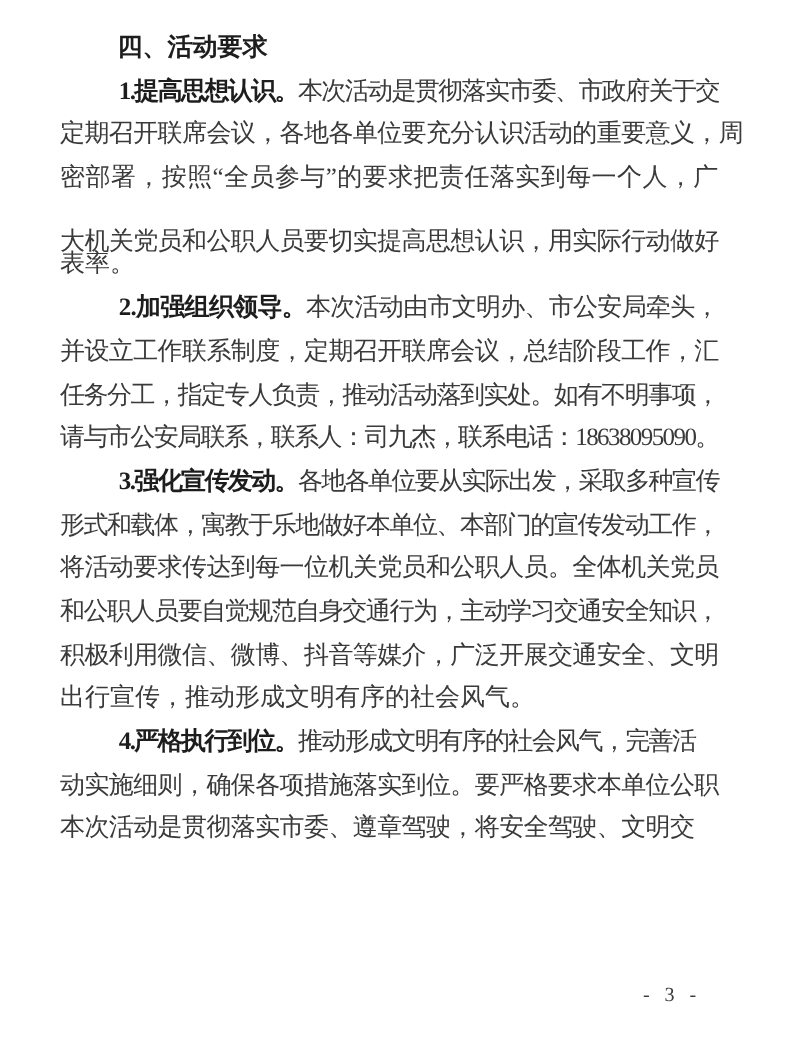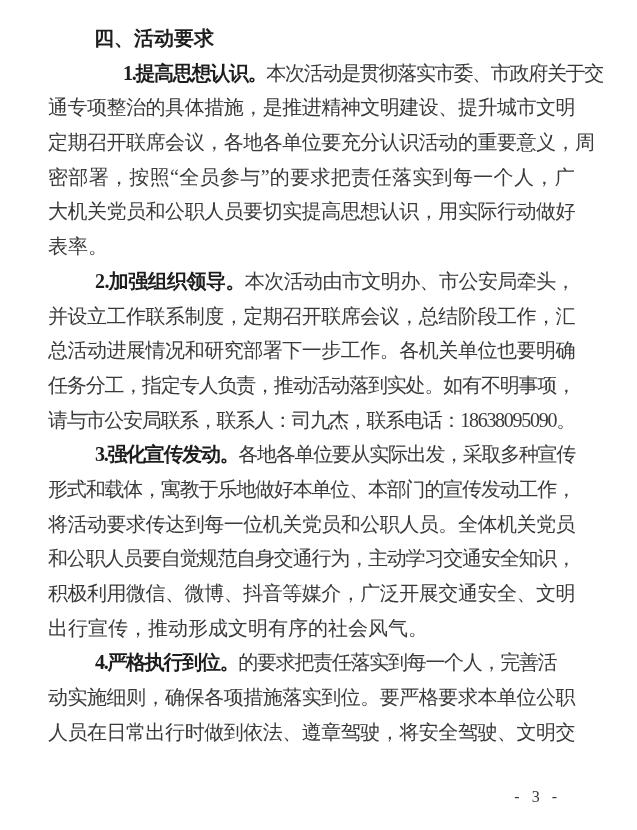--- a/index.html
+++ b/index.html
@@ -55,35 +55,33 @@
 </style>
 </head>
 <body>
 
 <div class="page">
   <div class="content" id="doc-content">
     <div class="t-line head">
       <span class="inner"><b class="lead">四、活动要求</b></span>
     </div>
 
-  <div class="t-line indent"><span class="inner" style="letter-spacing: -1.2963px; margin-left: 28px;"><b class="lead">1.提高思想认识。</b><span>本次活动是贯彻落实市委、市政府关于交</span></span></div>
-      <div class="t-line"><span class="inner" style="letter-spacing: -0.481481px;"><span>通专项整治的具体措施，是推进精神文明建设、提升城市文明</span></span></div>
+  <div class="t-line indent"><span class="inner" style="letter-spacing: -1.2963px;"><b class="lead">1.提高思想认识。</b><span>本次活动是贯彻落实市委、市政府关于交</span></span></div>
       <div class="t-line"><span class="inner" style="letter-spacing: -0.481481px;"><span>定期召开联席会议，各地各单位要充分认识活动的重要意义，周</span></span></div>
       <div class="t-line"><span class="inner" style="letter-spacing: 0.342014px;"><span>密部署，按照“全员参与”的要求把责任落实到每一个人，广</span></span></div>
-      <div class="t-line"><span class="inner" style="letter-spacing: -0.481481px;"><span>大机关党员和公职人员要切实提高思想认识，用实际行动做好</span></span></div>
+      <div class="t-line"><span class="inner" style="letter-spacing: -0.481481px; margin-top: 16px;"><span>大机关党员和公职人员要切实提高思想认识，用实际行动做好</span></span></div>
       <div class="t-line"><span class="inner"><span>表率。</span></span></div>
       <div class="t-line indent"><span class="inner" style="letter-spacing: -0.576923px;"><b class="lead">2.加强组织领导。</b><span>本次活动由市文明办、市公安局牵头，</span></span></div>
       <div class="t-line"><span class="inner" style="letter-spacing: -0.481481px; font-family: Liberation Mono, monospace;"><span>并设立工作联系制度，定期召开联席会议，总结阶段工作，汇</span></span></div>
-      <div class="t-line"><span class="inner" style="letter-spacing: -0.481481px;"><span>总活动进展情况和研究部署下一步工作。各机关单位也要明确</span></span></div>
       <div class="t-line"><span class="inner" style="letter-spacing: -1.17857px;"><span>任务分工，指定专人负责，推动活动落到实处。如有不明事项，</span></span></div>
       <div class="t-line"><span class="inner" style="letter-spacing: -1.26471px;"><span>请与市公安局联系，联系人：司九杰，联系电话：18638095090。</span></span></div>
       <div class="t-line indent"><span class="inner" style="letter-spacing: -1.2963px;"><b class="lead">3.强化宣传发动。</b><span>各地各单位要从实际出发，采取多种宣传</span></span></div>
       <div class="t-line"><span class="inner" style="letter-spacing: -1.17857px; text-align: center;"><span>形式和载体，寓教于乐地做好本单位、本部门的宣传发动工作，</span></span></div>
       <div class="t-line"><span class="inner" style="letter-spacing: -0.481481px;"><span>将活动要求传达到每一位机关党员和公职人员。全体机关党员</span></span></div>
       <div class="t-line"><span class="inner" style="letter-spacing: -1.17857px;"><span>和公职人员要自觉规范自身交通行为，主动学习交通安全知识，</span></span></div>
       <div class="t-line"><span class="inner" style="letter-spacing: -0.481481px;"><span>积极利用微信、微博、抖音等媒介，广泛开展交通安全、文明</span></span></div>
       <div class="t-line"><span class="inner"><span>出行宣传，推动形成文明有序的社会风气。</span></span></div>
-      <div class="t-line indent"><span class="inner" style="letter-spacing: -1.2963px;"><b class="lead">4.严格执行到位。</b><span>的要求把责任落实到每一个人，完善活</span></span></div>
+      <div class="t-line indent"><span class="inner" style="letter-spacing: -1.2963px;"><b class="lead">4.严格执行到位。</b><span>推动形成文明有序的社会风气，完善活</span></span></div>
       <div class="t-line"><span class="inner" style="letter-spacing: -0.481481px;"><span>动实施细则，确保各项措施落实到位。要严格要求本单位公职</span></span></div>
-      <div class="t-line"><span class="inner" style="letter-spacing: -0.481481px;"><span>人员在日常出行时做到依法、遵章驾驶，将安全驾驶、文明交</span></span></div>
+      <div class="t-line"><span class="inner" style="letter-spacing: -0.481481px;"><span>本次活动是贯彻落实市委、遵章驾驶，将安全驾驶、文明交</span></span></div>
     </div>
   <div class="footer">- 3 -</div>
 </div>
 
 </body></html>

